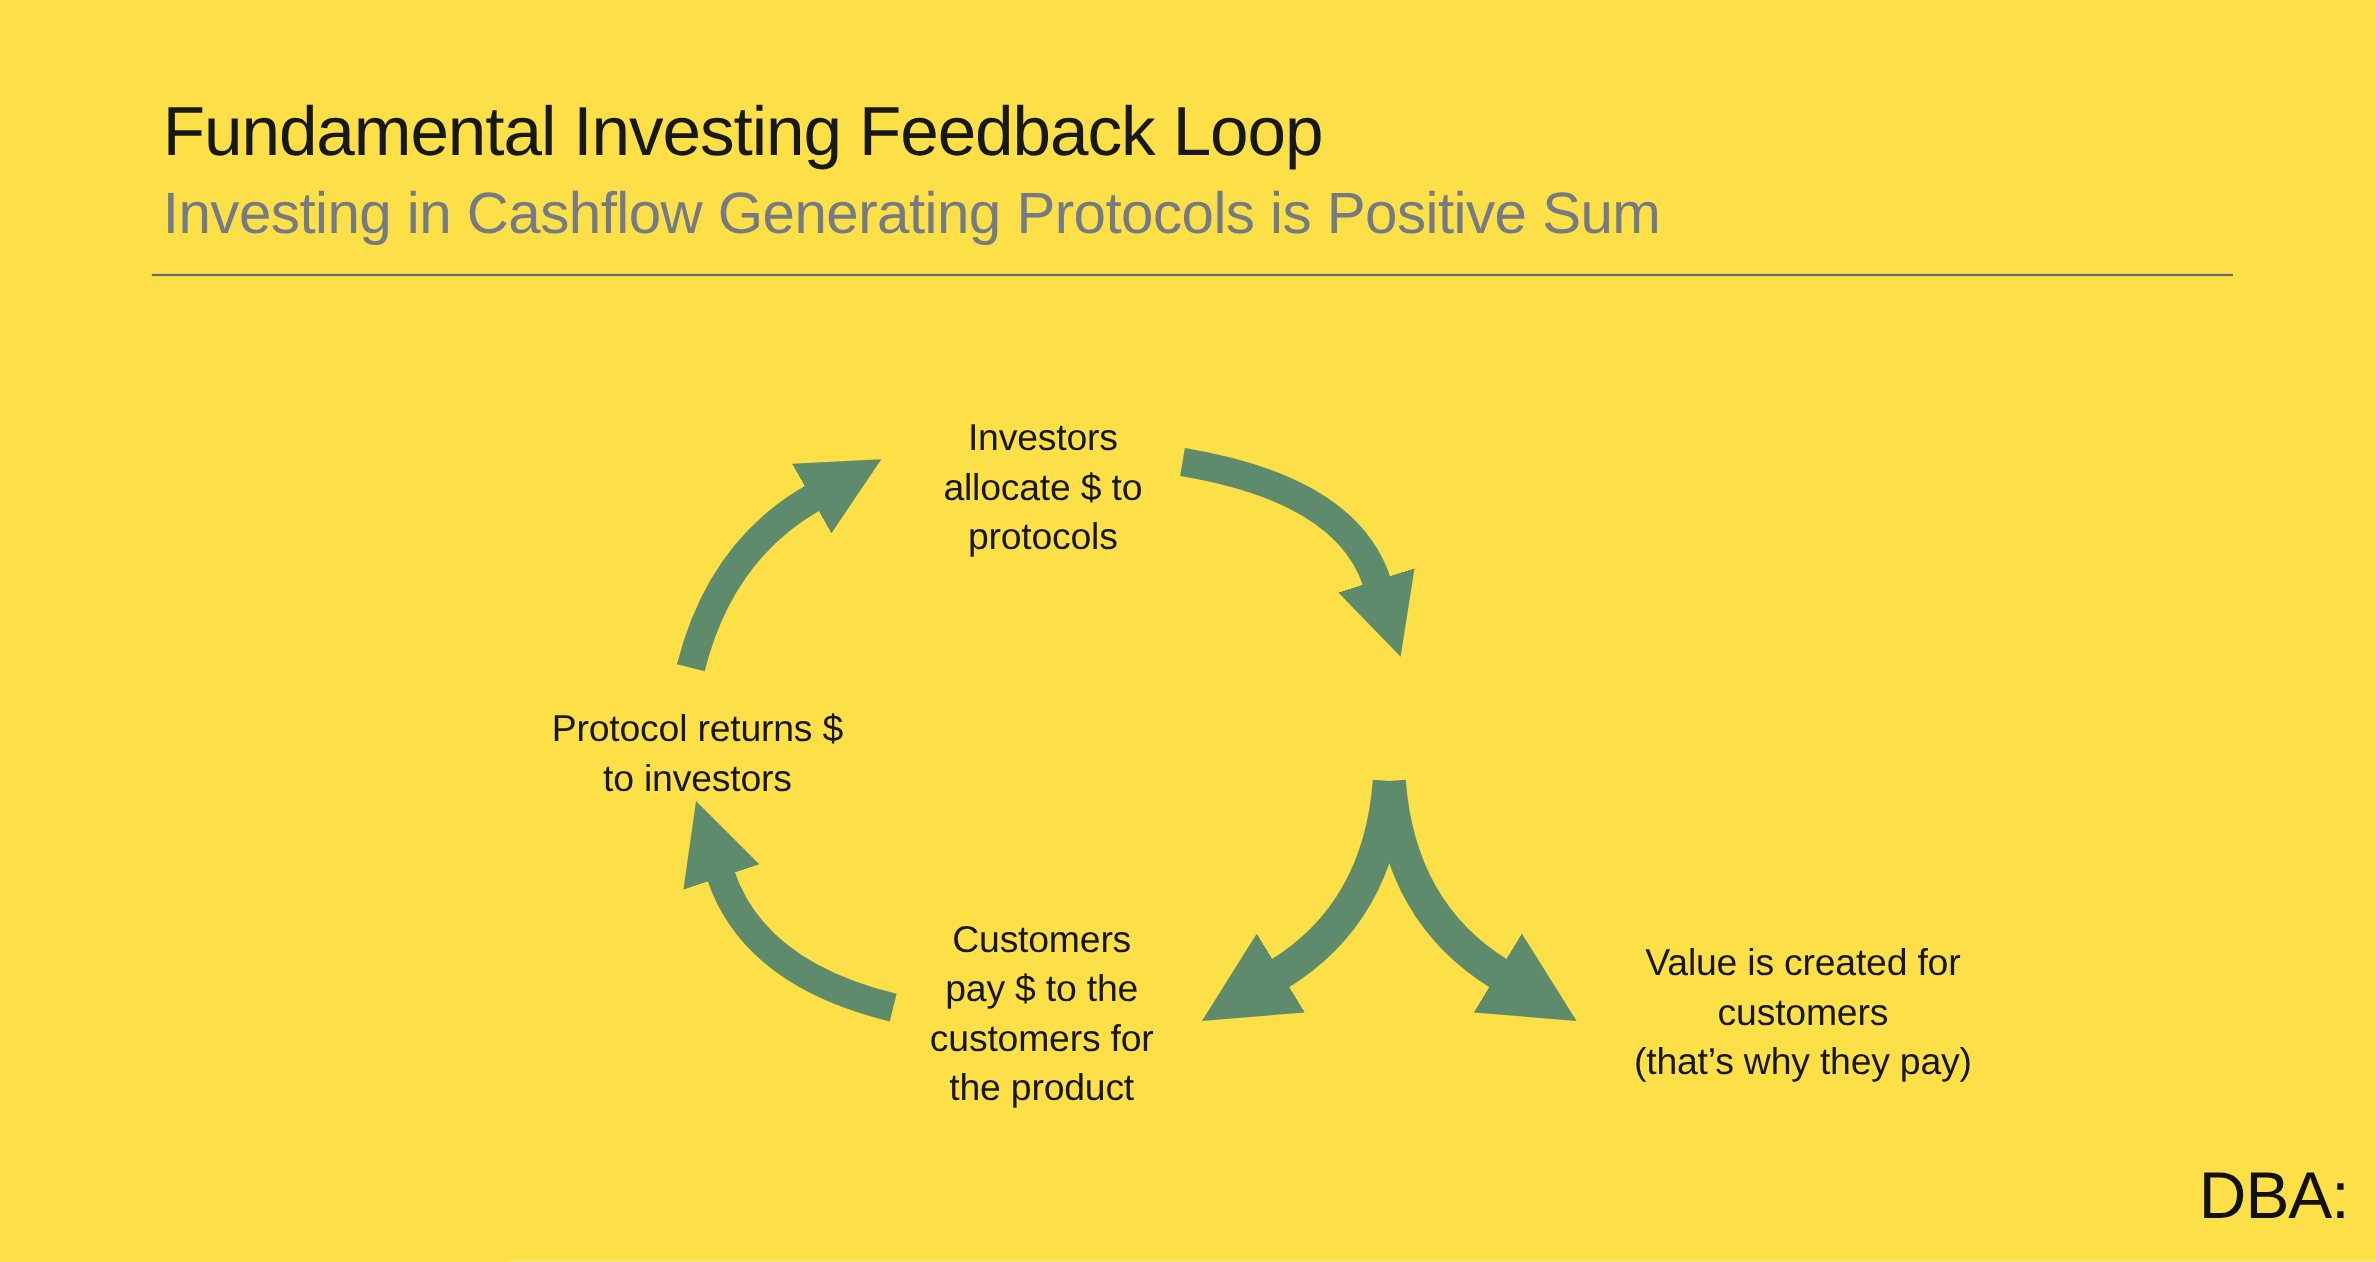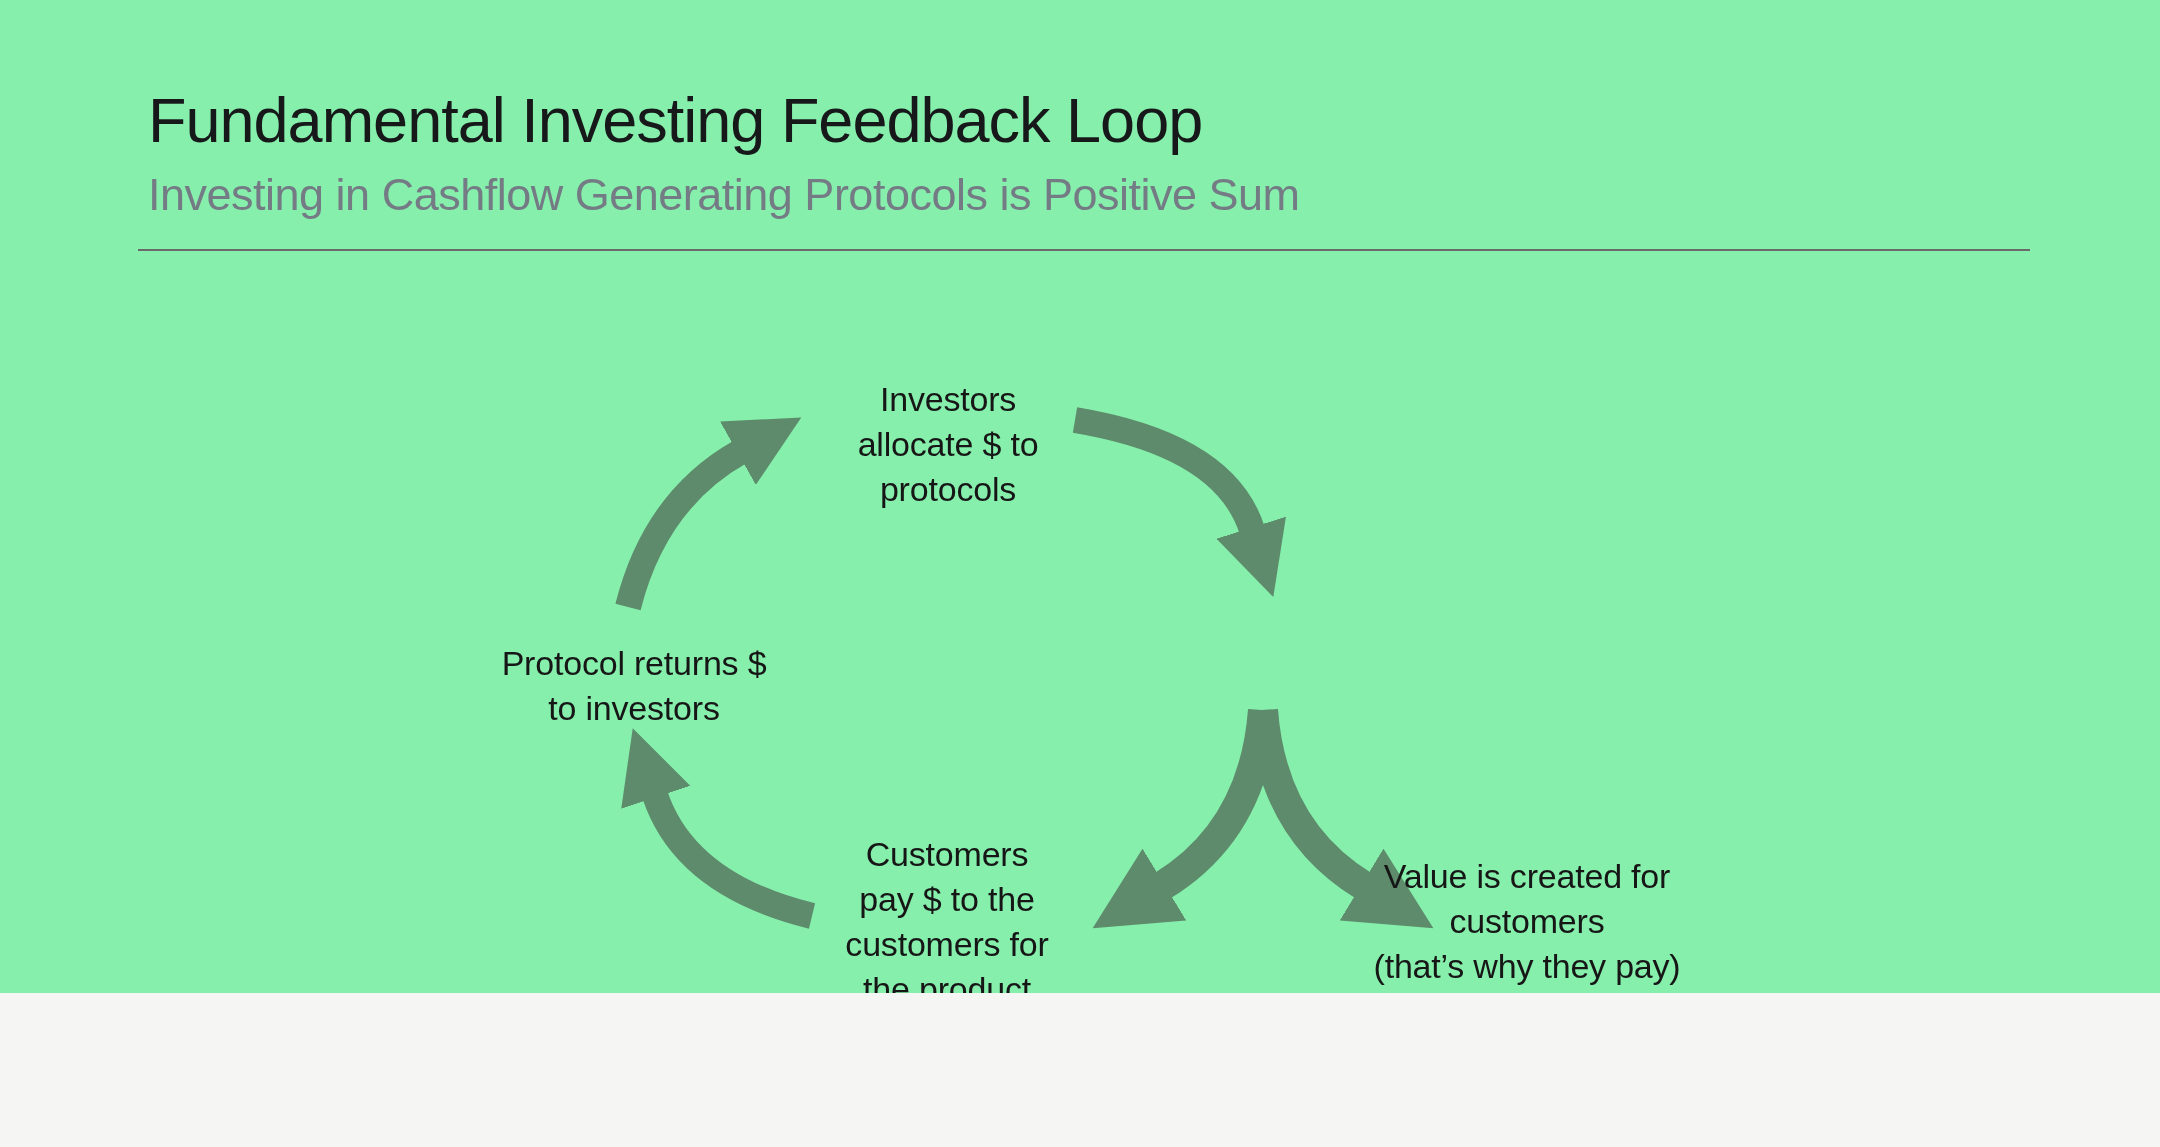--- a/index.html
+++ b/index.html
@@ -3,41 +3,41 @@
 <meta charset="utf-8">
 <style>
   html, body {
     margin: 0;
     padding: 0;
     background: #f5f5f3;
   }
   .stage {
     position: relative;
     width: 2160px;
-    height: 993px;
+    height: 1147px;
     overflow: hidden;
-    background: #86efac;
+    background: #fde047;
     font-family: "Liberation Sans", "DejaVu Sans", sans-serif;
   }
   .title {
     position: absolute;
     left: 148px;
     top: 84px;
     font-size: 63px;
     line-height: 72px;
     font-weight: 500;
     letter-spacing: -1px;
     color: #17181a;
     white-space: nowrap;
   }
   .subtitle {
     position: absolute;
     left: 148px;
     top: 168px;
-    font-size: 45px;
+    font-size: 53px;
     line-height: 54px;
     font-weight: 400;
     letter-spacing: -0.5px;
     color: #757b85;
     white-space: nowrap;
   }
   .divider {
     position: absolute;
     left: 138px;
     top: 249px;
@@ -61,21 +61,21 @@
     line-height: 45px;
     font-weight: 400;
     letter-spacing: -0.2px;
     white-space: nowrap;
   }
   .node span { display: block; }
   .node-investors  { left: 948px;  top: 444px; }
   .node-protocols  { left: 1263px; top: 667px; }
   .node-returns    { left: 634px;  top: 686px; }
   .node-customers  { left: 947px;  top: 922px; }
-  .node-value      { left: 1527px; top: 921px; }
+  .node-value      { left: 1639px; top: 921px; }
   .logo {
     position: absolute;
     right: 25px;
     top: 1052px;
     font-size: 60px;
     font-weight: 400;
     letter-spacing: -1px;
     color: #111111;
   }
 </style>

